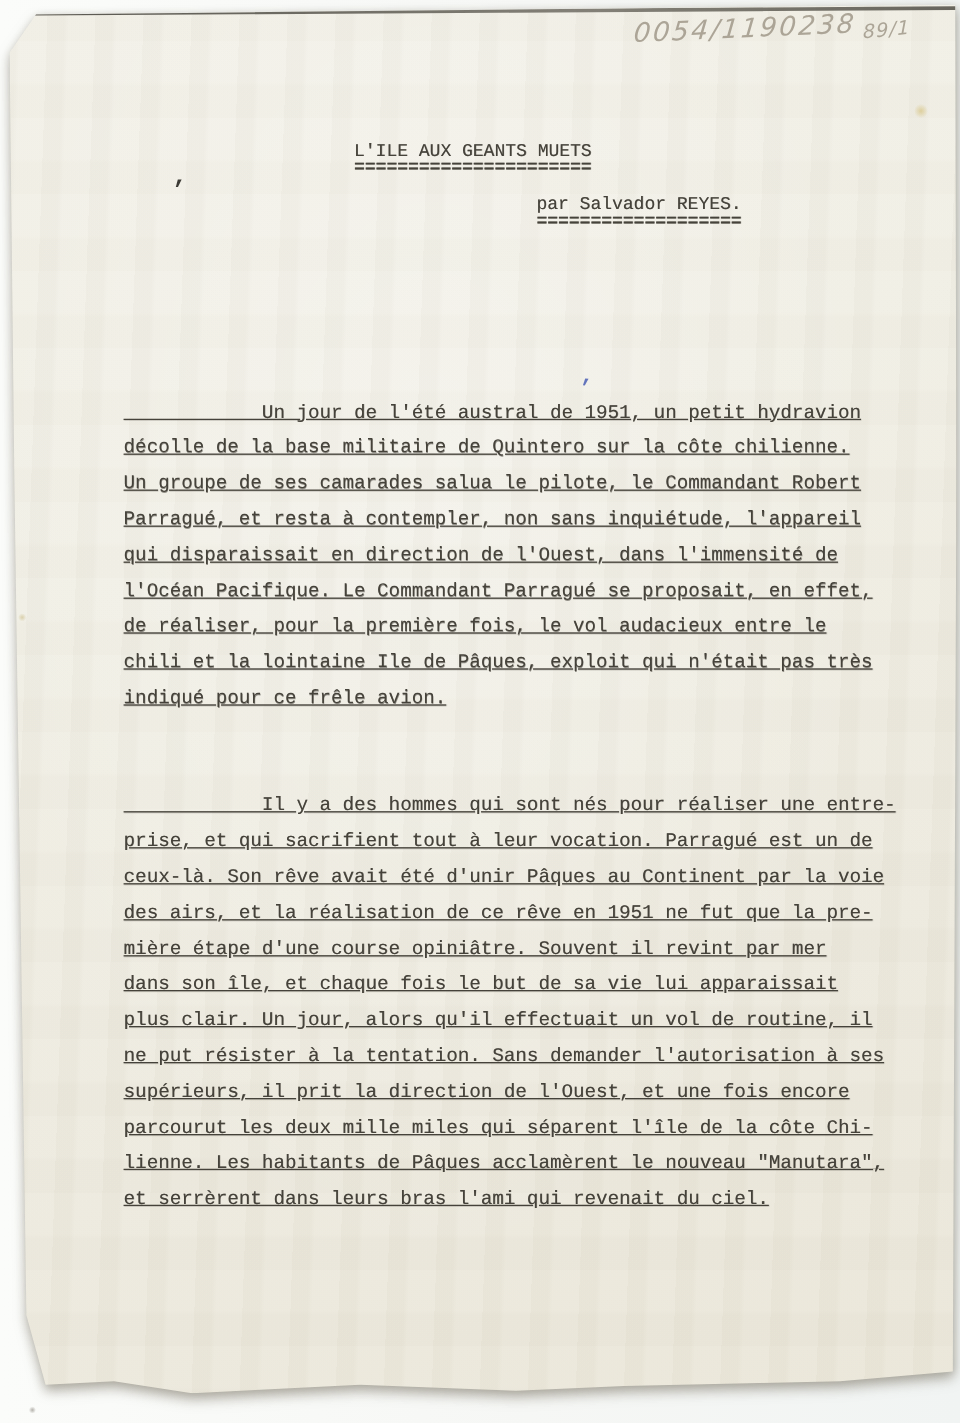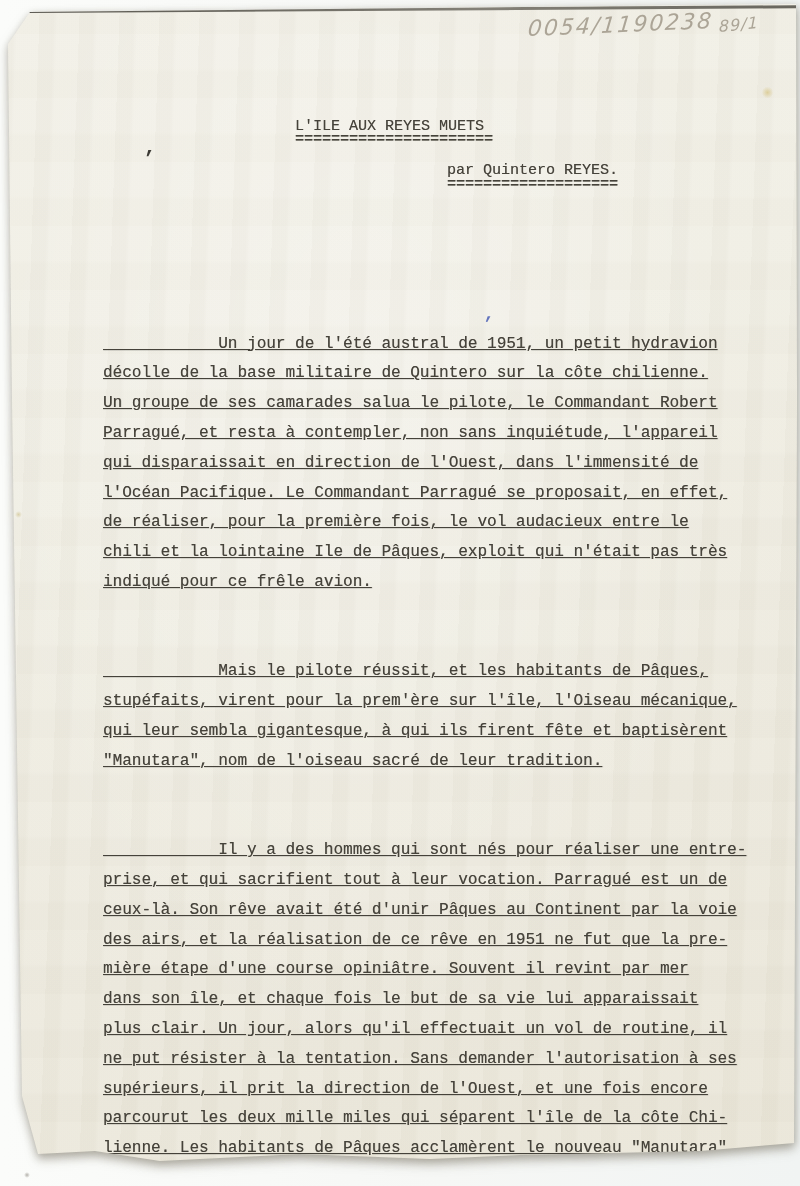--- a/index.html
+++ b/index.html
@@ -103,40 +103,36 @@
     background:radial-gradient(circle, rgba(120,115,105,.55) 0%, rgba(120,115,105,0) 70%);}
 </style>
 </head>
 <body>
 
 <div class="paper-wrap">
   <div class="paper">
     <div class="paper-texture"></div>
     <div class="top-edge-line"></div>
 
-    <div class="typed doc-title">L'ILE AUX REYES MUETS</div>
+    <div class="typed doc-title">L'ILE AUX GEANTS MUETS</div>
     <div class="typed doc-title-underline">======================</div>
 
-    <div class="typed byline">par Quintero REYES.</div>
+    <div class="typed byline">par Salvador REYES.</div>
     <div class="typed byline-underline">===================</div>
 
     <div class="typed body-text">
       <div class="para">            Un jour de l'été austral de 1951, un petit hydravion
 décolle de la base militaire de Quintero sur la côte chilienne.
 Un groupe de ses camarades salua le pilote, le Commandant Robert
 Parragué, et resta à contempler, non sans inquiétude, l'appareil
 qui disparaissait en direction de l'Ouest, dans l'immensité de
 l'Océan Pacifique. Le Commandant Parragué se proposait, en effet,
 de réaliser, pour la première fois, le vol audacieux entre le
 chili et la lointaine Ile de Pâques, exploit qui n'était pas très
 indiqué pour ce frêle avion.</div>
-      <div class="para">            Mais le pilote réussit, et les habitants de Pâques,
-stupéfaits, virent pour la prem'ère sur l'île, l'Oiseau mécanique,
-qui leur sembla gigantesque, à qui ils firent fête et baptisèrent
-"Manutara", nom de l'oiseau sacré de leur tradition.</div>
       <div class="para">            Il y a des hommes qui sont nés pour réaliser une entre-
 prise, et qui sacrifient tout à leur vocation. Parragué est un de
 ceux-là. Son rêve avait été d'unir Pâques au Continent par la voie
 des airs, et la réalisation de ce rêve en 1951 ne fut que la pre-
 mière étape d'une course opiniâtre. Souvent il revint par mer
 dans son île, et chaque fois le but de sa vie lui apparaissait
 plus clair. Un jour, alors qu'il effectuait un vol de routine, il
 ne put résister à la tentation. Sans demander l'autorisation à ses
 supérieurs, il prit la direction de l'Ouest, et une fois encore
 parcourut les deux mille miles qui séparent l'île de la côte Chi-

